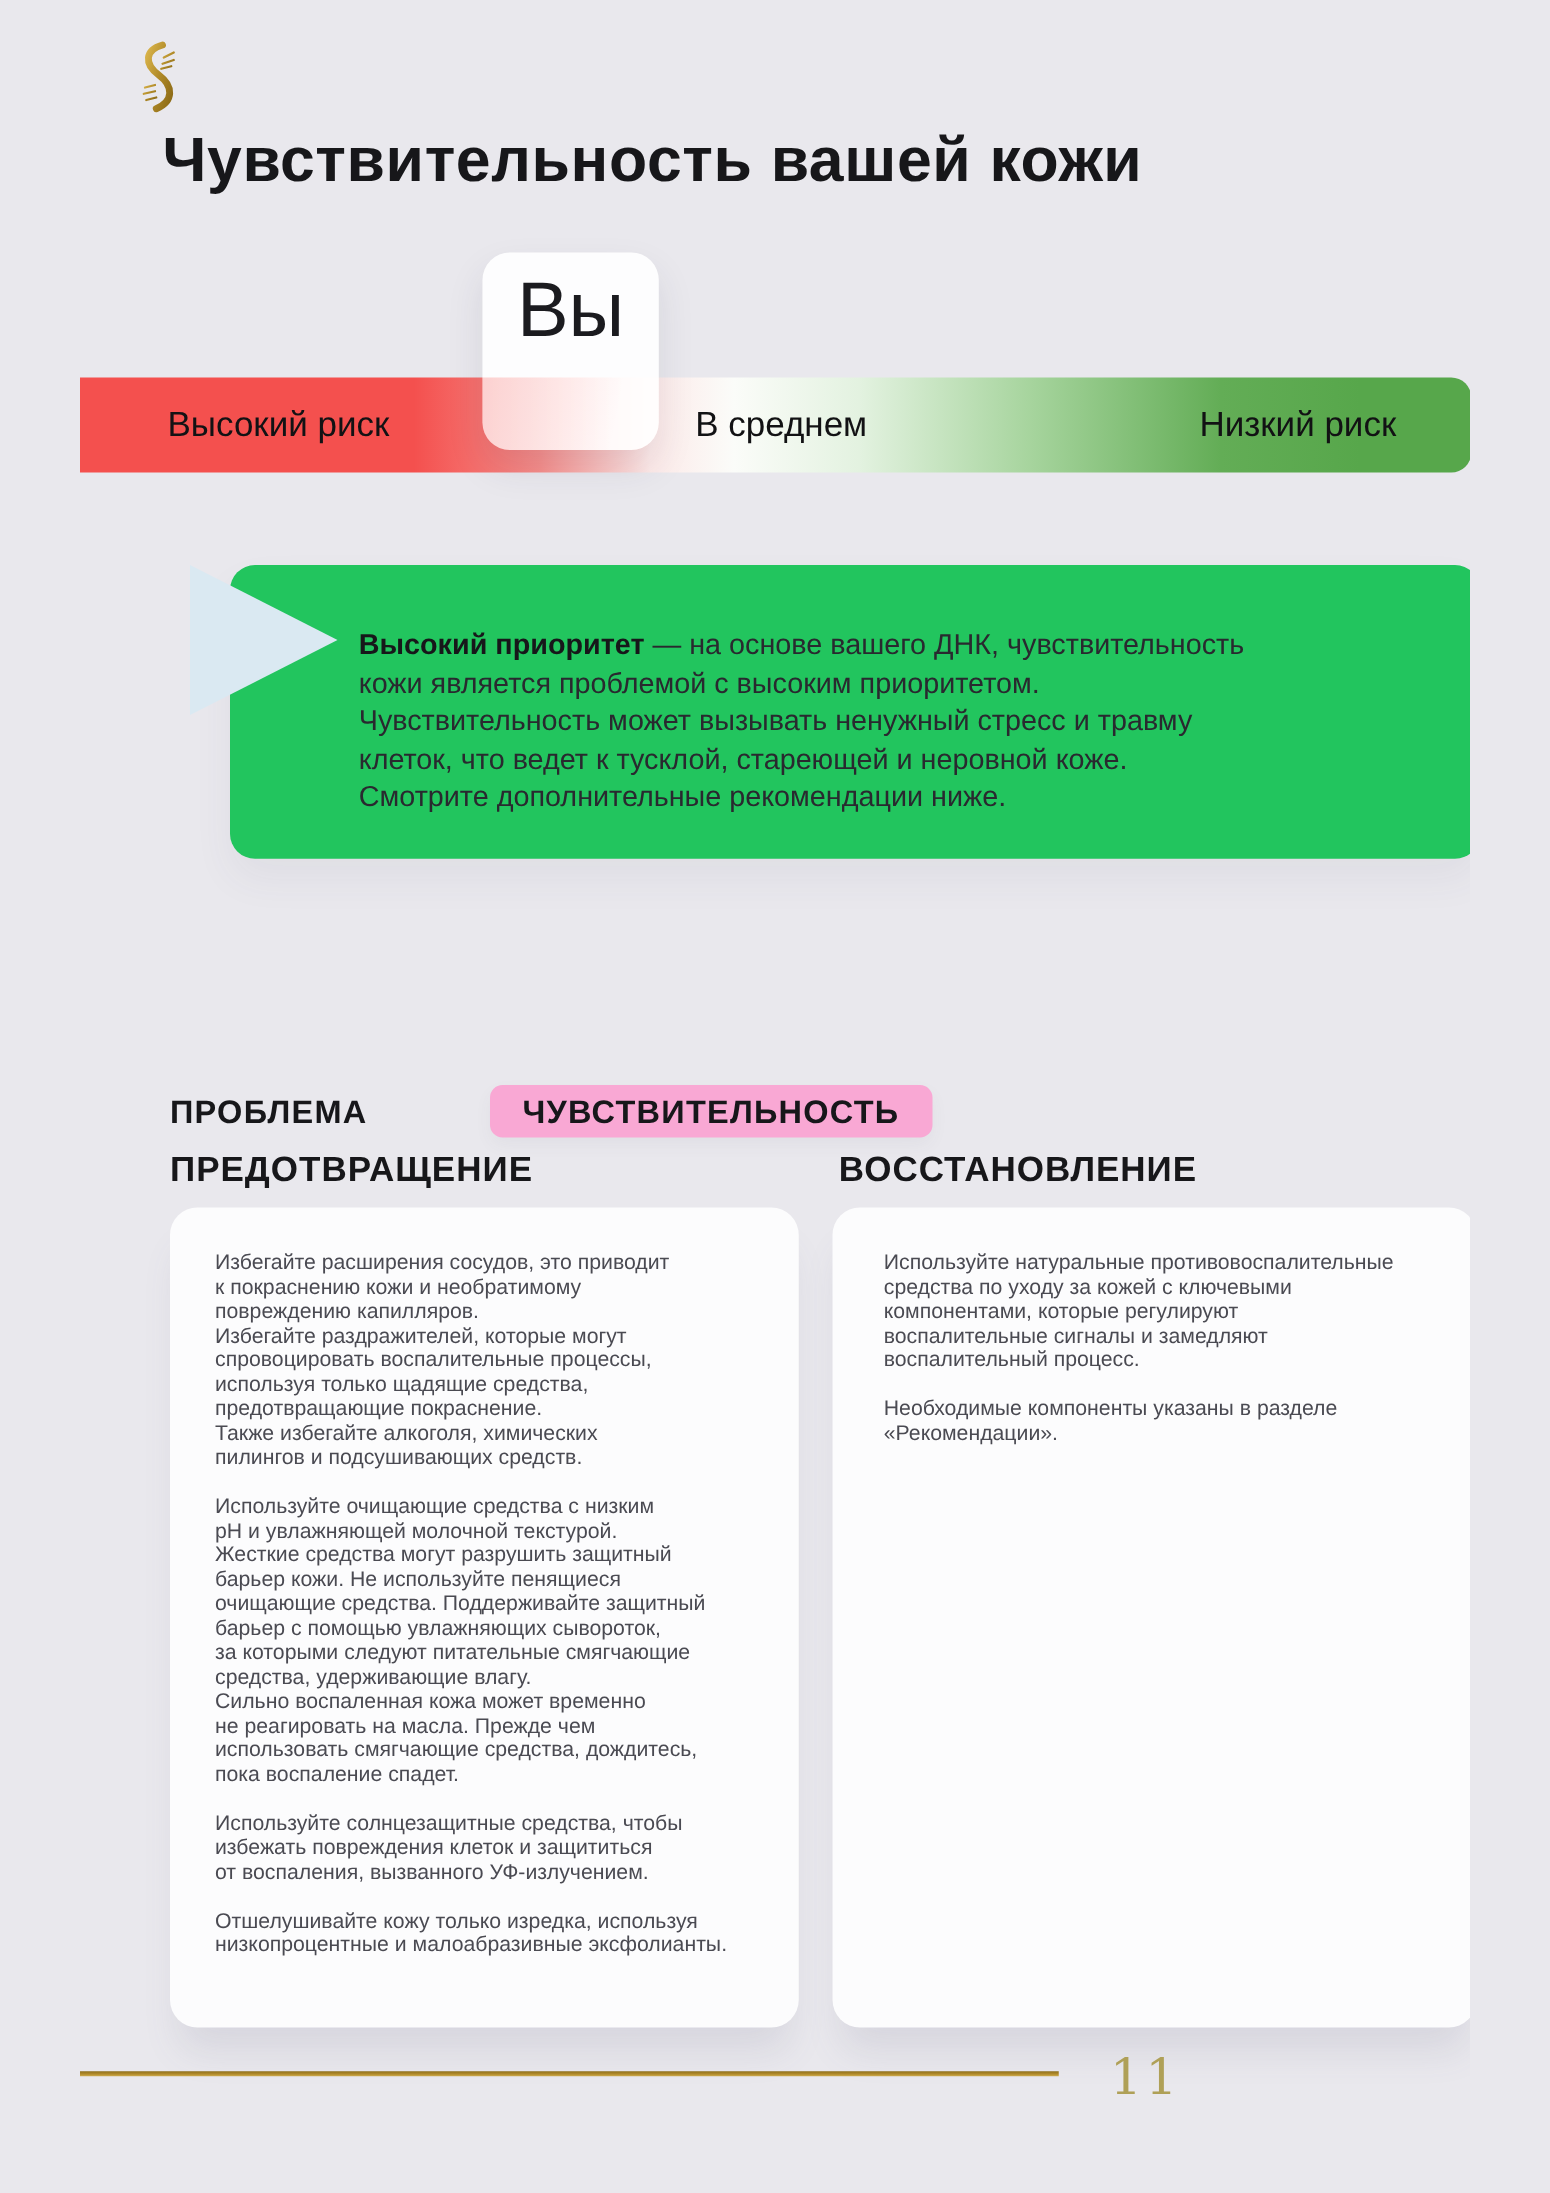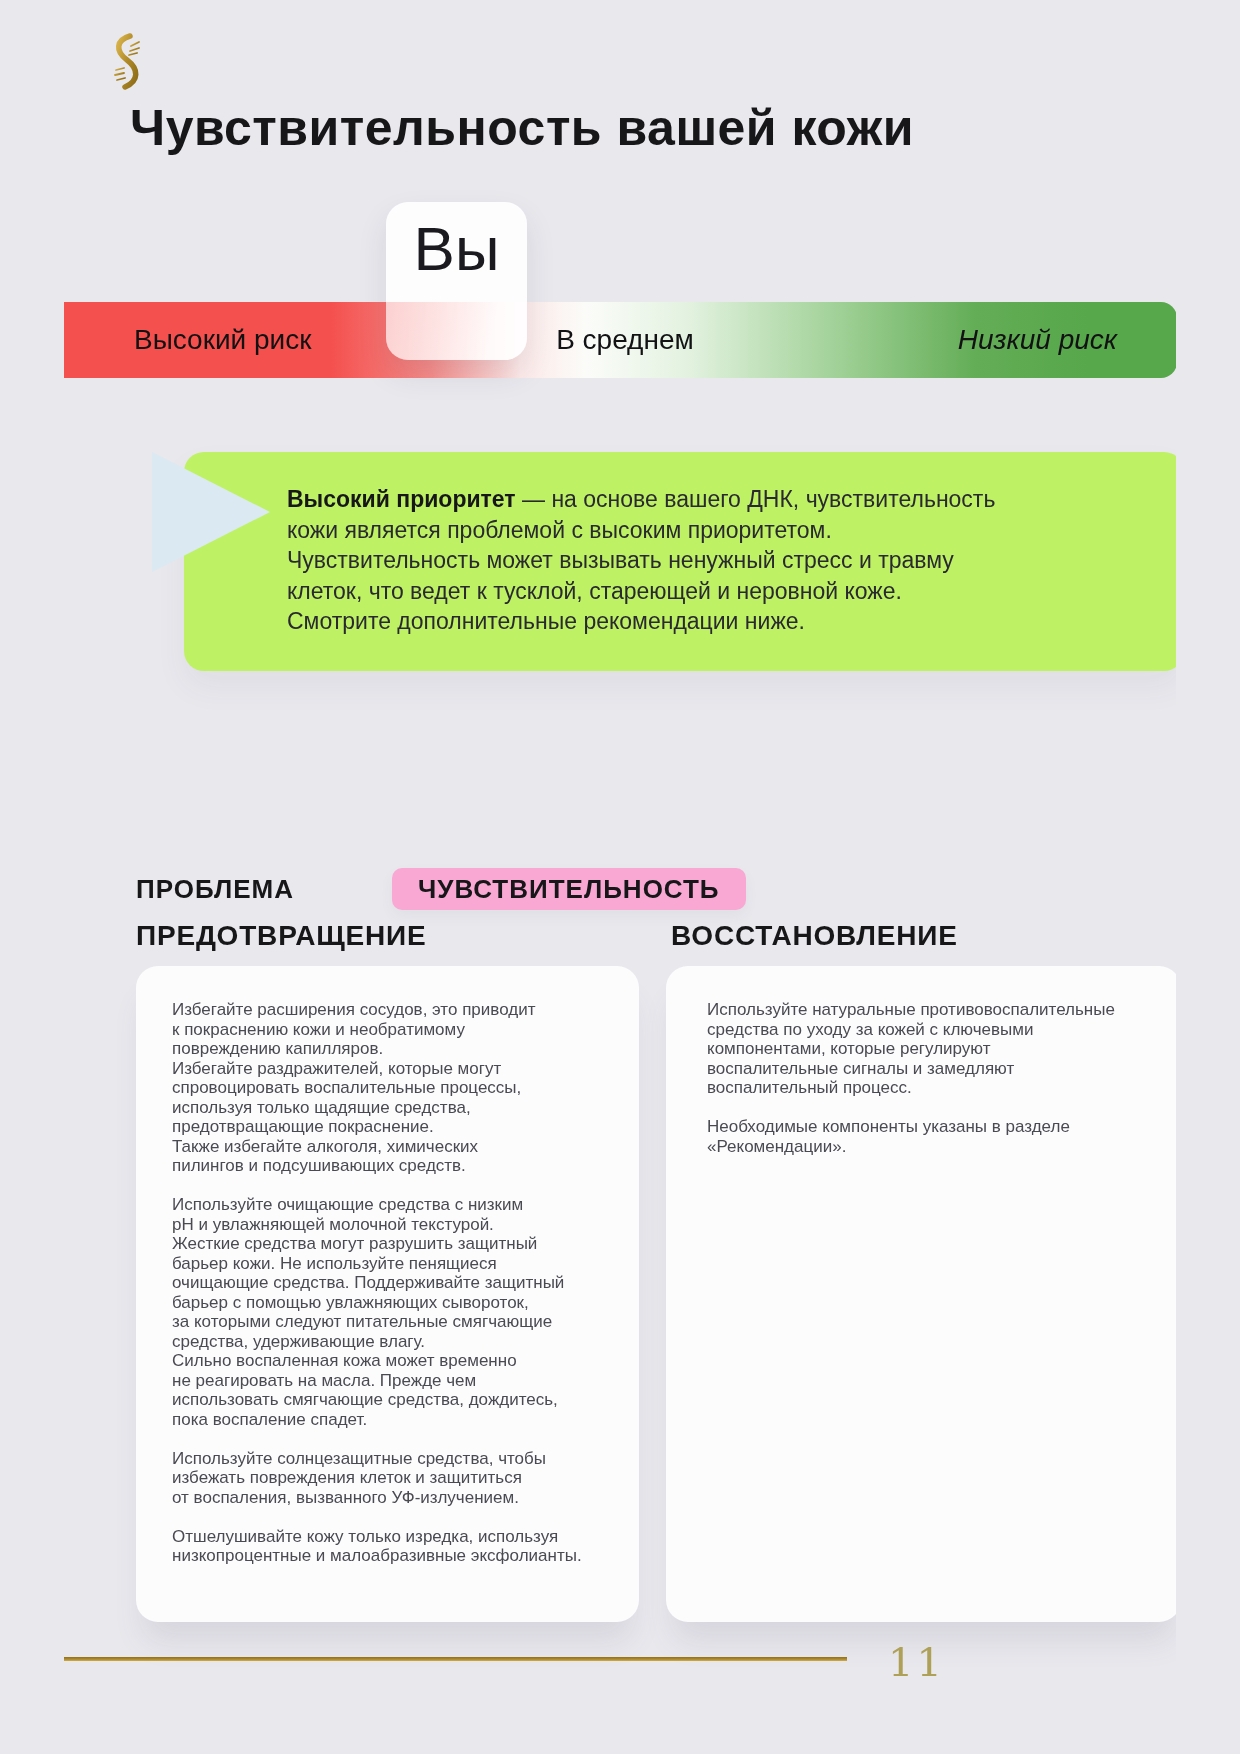--- a/index.html
+++ b/index.html
@@ -31,21 +31,21 @@
     background: linear-gradient(90deg,
       #F4504E 0%, #F4504E 24%, #F68D8A 33%, #FCE9E8 41%,
       #FBFCF9 47%, #E3F2E0 56%, #A8D59F 68%, #63AD56 82%, #57A74B 92%, #57A74B 100%);
   }
   .risk-label {
     position: absolute; top: 50%; transform: translateY(-50%);
     font-size: 28px; color: #121214; white-space: nowrap;
   }
   .risk-label.high { left: 70px; }
   .risk-label.medium { left: 50.4%; transform: translate(-50%, -50%); }
-  .risk-label.low { right: 60px; font-style: italic; }
+  .risk-label.low { right: 60px; }
 
   
   .you-card {
     position: absolute; left: 322px; top: 202px; width: 141px; height: 158px;
     background: rgba(255,255,255,0.90);
     border-radius: 22px;
     box-shadow: 0 14px 30px rgba(50,50,80,0.10);
     z-index: 3;
     display: flex; justify-content: center;
     overflow: hidden;
@@ -58,23 +58,23 @@
 
   
   .callout-tri {
     position: absolute; left: 88px; top: 452px; width: 0; height: 0; z-index: 4;
     border-top: 60px solid transparent;
     border-bottom: 60px solid transparent;
     border-left: 118px solid #DAE9F2;
   }
   .callout {
     position: absolute; left: 120px; top: 452px; width: 1000px;
-    background: #bef264; border-radius: 20px;
+    background: #22c55e; border-radius: 20px;
     box-shadow: 0 16px 32px rgba(70,70,100,0.06);
-    padding: 32px 44px 34px 103px;
+    padding: 48px 44px 34px 103px;
     z-index: 2;
   }
   .callout p {
     font-size: 23px; line-height: 30.5px; color: #29292F;
     white-space: pre-line;
   }
   .callout .lead { font-weight: 700; color: #17171A; }
 
   
   .h2 {

